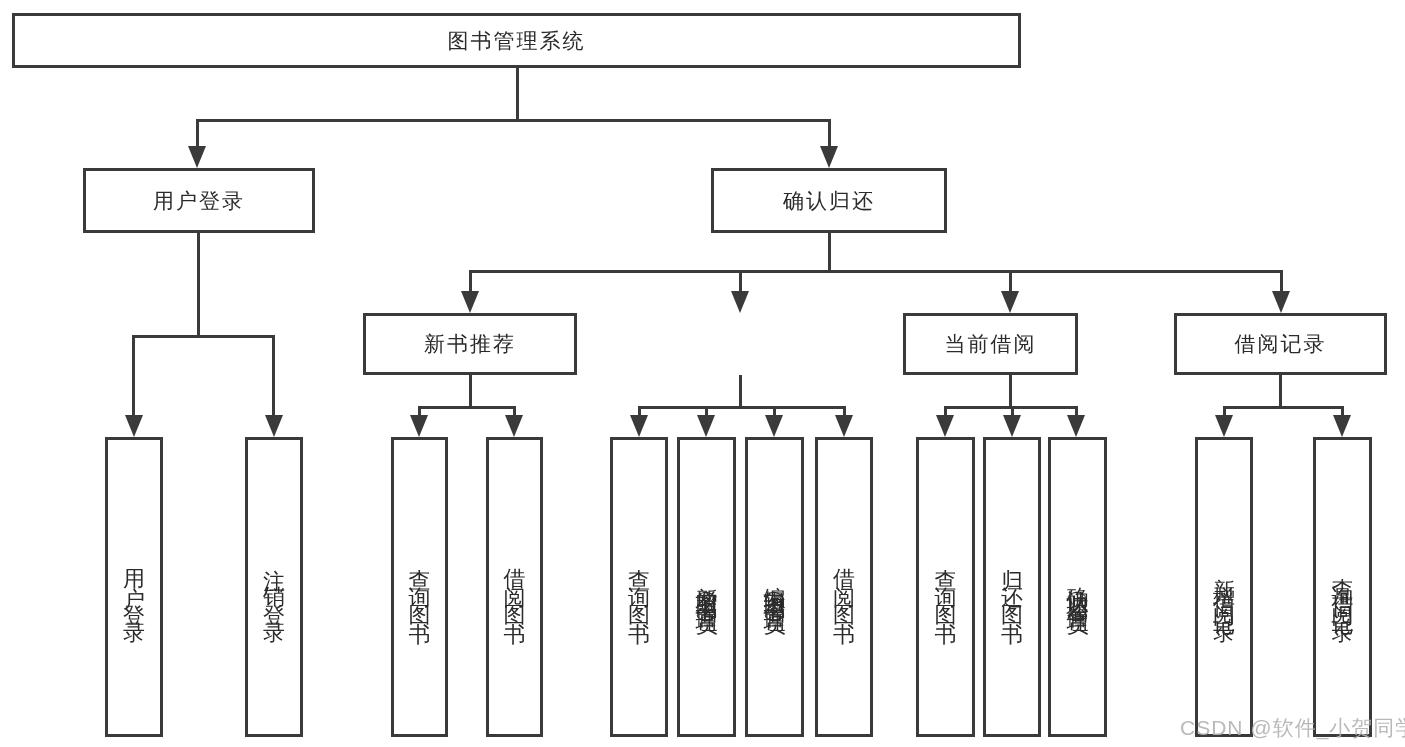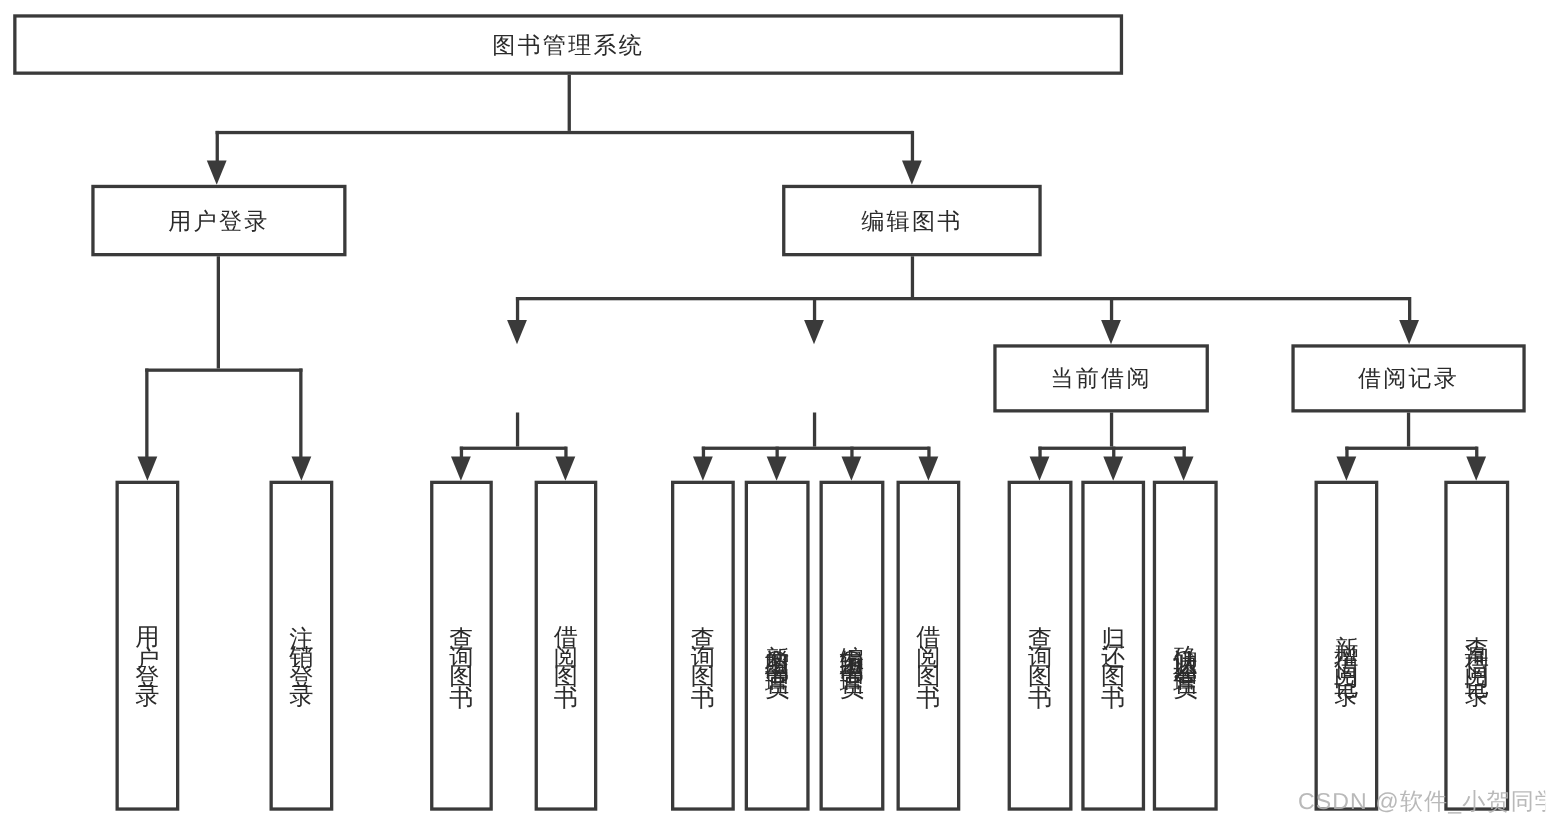--- a/index.html
+++ b/index.html
@@ -67,35 +67,38 @@
   <div class="hline" style="left:196px; top:119px; width:634px;"></div>
   <div class="vline" style="left:196px; top:119px; height:29px;"></div>
   <div class="arr" style="left:188px; top:146px;"></div>
   <div class="vline" style="left:828px; top:119px; height:29px;"></div>
   <div class="arr" style="left:820px; top:146px;"></div>
 
   <div class="box" style="left:83px; top:168px; width:232px; height:65px;">
     <span class="hlabel">用户登录</span>
   </div>
   <div class="box" style="left:711px; top:168px; width:236px; height:65px;">
-    <span class="hlabel">编辑图书</span>
+    <span class="hlabel">确认归还</span>
   </div>
 
   <div class="vline" style="left:828px; top:233px; height:37px;"></div>
   <div class="hline" style="left:469px; top:270px; width:813px;"></div>
   <div class="vline" style="left:469px;  top:270px; height:23px;"></div>
   <div class="arr" style="left:461px;  top:291px;"></div>
   <div class="vline" style="left:739px;  top:270px; height:23px;"></div>
   <div class="arr" style="left:731px;  top:291px;"></div>
   <div class="vline" style="left:1009px; top:270px; height:23px;"></div>
   <div class="arr" style="left:1001px; top:291px;"></div>
   <div class="vline" style="left:1280px; top:270px; height:23px;"></div>
   <div class="arr" style="left:1272px; top:291px;"></div>
 
-  <div class="box" style="left:903px; top:313px; width:196px; height:62px;">
+  <div class="box" style="left:363px; top:313px; width:214px; height:62px;">
+    <span class="hlabel">新书推荐</span>
+  </div>
+  <div class="box" style="left:903px; top:313px; width:175px; height:62px;">
     <span class="hlabel">当前借阅</span>
   </div>
   <div class="box" style="left:1174px; top:313px; width:213px; height:62px;">
     <span class="hlabel">借阅记录</span>
   </div>
 
   <div class="vline" style="left:197px; top:233px; height:102px;"></div>
   <div class="hline" style="left:132px; top:335px; width:143px;"></div>
   <div class="vline" style="left:132px; top:335px; height:82px;"></div>
   <div class="arr" style="left:125px; top:415px;"></div>

